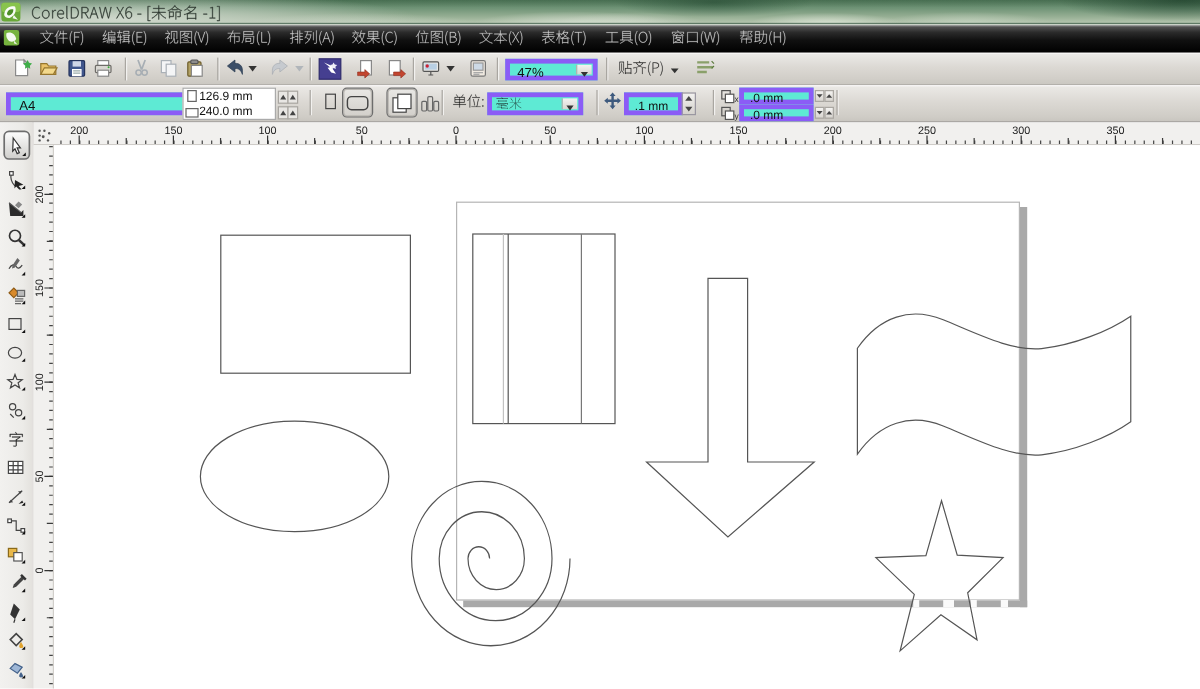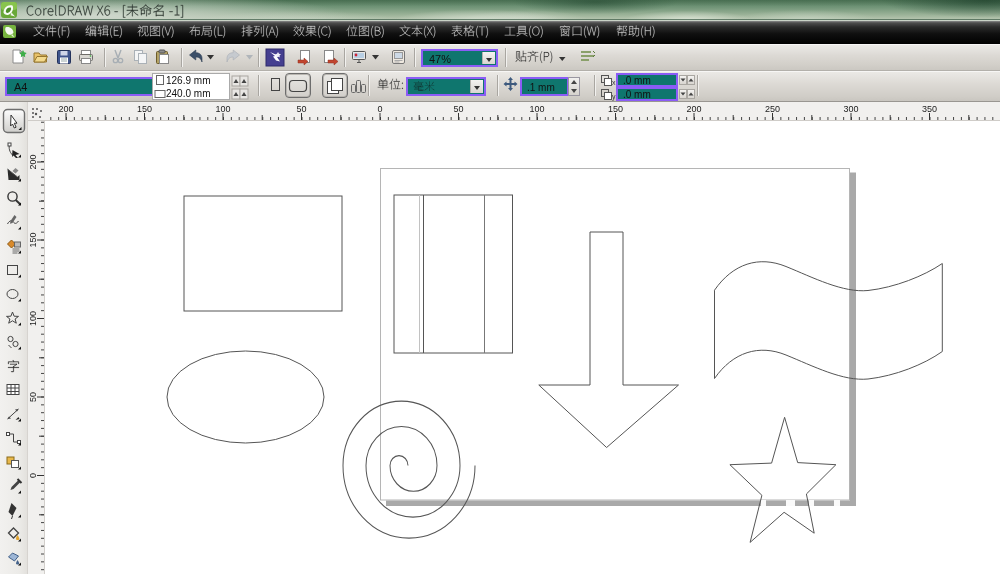--- a/index.html
+++ b/index.html
@@ -1,18 +1,18 @@
 <!DOCTYPE html>
 <html><head><meta charset="utf-8"><style>
 *{margin:0;padding:0;box-sizing:border-box}
 html,body{width:1000px;height:574px;overflow:hidden}
 body{font-family:"Liberation Sans",sans-serif}
 #app{position:relative;width:1000px;height:574px;background:#fff;overflow:hidden}
 .abs{position:absolute}
-.combo{position:absolute;background:#0f766e;border:2px solid #8b5cf6;font-size:11px;color:#111}
+.combo{position:absolute;background:#5eead4;border:4px solid #8b5cf6;font-size:11px;color:#111}
 .combo .arr{position:absolute;right:1px;top:1px;bottom:1px;width:13px;background:linear-gradient(#f4f3f1,#d9d6d1);border-left:1px solid #b5b2ad}
 .combo .arr:after{content:"";position:absolute;left:3px;top:6px;border:3.5px solid transparent;border-top:4px solid #333}
 .sep{position:absolute;width:1px;background:#a9a6a1;box-shadow:1px 0 0 #f2f1ef}
 .lbl{position:absolute;font-size:11px;color:#111;white-space:nowrap}
 </style></head><body>
 <div id="app">
 <div class="abs" style="left:0;top:0;width:1000px;height:21px;background:
 radial-gradient(320px 30px at 100px 16px, rgba(208,216,205,.97), rgba(208,216,205,0) 78%),
 linear-gradient(180deg, rgba(42,72,52,.32) 0%, rgba(42,72,52,0) 30%),
 radial-gradient(150px 16px at 300px 22px, rgba(198,212,195,.75), rgba(198,212,195,0) 70%),

